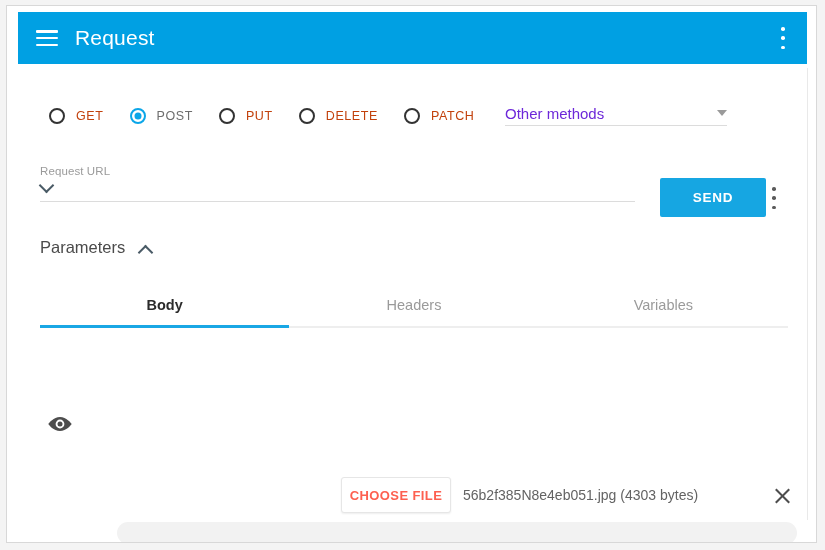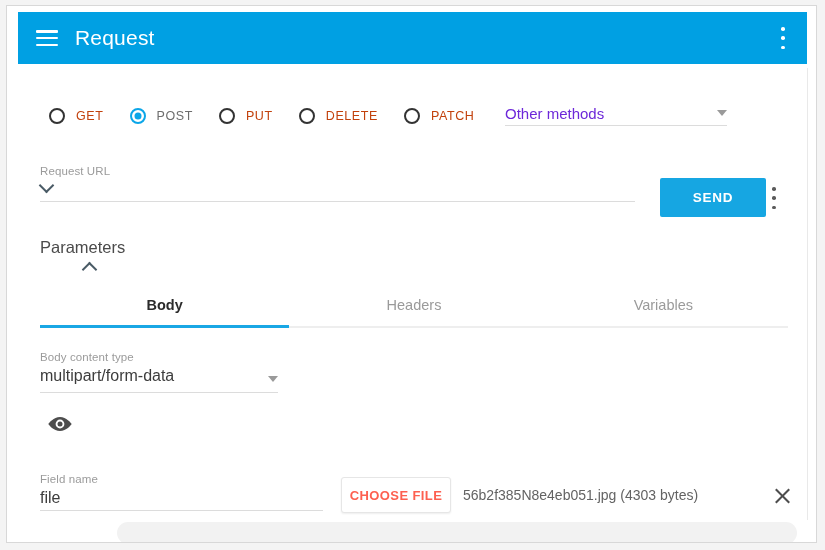--- a/index.html
+++ b/index.html
@@ -248,21 +248,20 @@
   }
 
   
   .params-row {
     position: absolute;
     left: 33px;
     top: 232px;
     display: flex;
     align-items: center;
     cursor: pointer;
-    flex-direction: column;
   }
   .params-label {
     font-size: 16.5px;
     color: #4b4b4b;
   }
   .params-row .chev {
     margin: 2px 0 0 14px;
   }
 
   
@@ -461,40 +460,29 @@
     <span class="params-label">Parameters</span>
     <span class="chev up"></span>
   </div>
 
   <div class="tabs">
     <div class="tab active">Body</div>
     <div class="tab">Headers</div>
     <div class="tab">Variables</div>
   </div>
 
-  <div class="content-type field field-underline">
-    <span class="field-label">Body content type</span>
-    <div class="ct-inner">
-      <span class="field-value">multipart/form-data</span>
-      <span class="caret-down"></span>
-    </div>
-  </div>
 
   <div class="eye-btn">
     <svg width="26" height="20" viewBox="0 0 26 20" aria-hidden="true">
       <path d="M13 3C6.5 3 2.2 9 1.2 10c1 1 5.3 7 11.8 7s10.8-6 11.8-7c-1-1-5.3-7-11.8-7z" fill="#4d4d4d"></path>
       <circle cx="13" cy="10" r="4.4" fill="#ffffff"></circle>
       <circle cx="13" cy="10" r="2.5" fill="#4d4d4d"></circle>
     </svg>
   </div>
 
-  <div class="fieldname-row field field-underline">
-    <span class="field-label">Field name</span>
-    <span class="field-value">file</span>
-  </div>
 
   <button class="choose-file-btn">CHOOSE FILE</button>
   <div class="file-name">56b2f385N8e4eb051.jpg (4303 bytes)</div>
   <div class="clear-x"></div>
 
   <div class="gutter"></div>
   <div class="bottom-peek"></div>
 
 </div>
 

